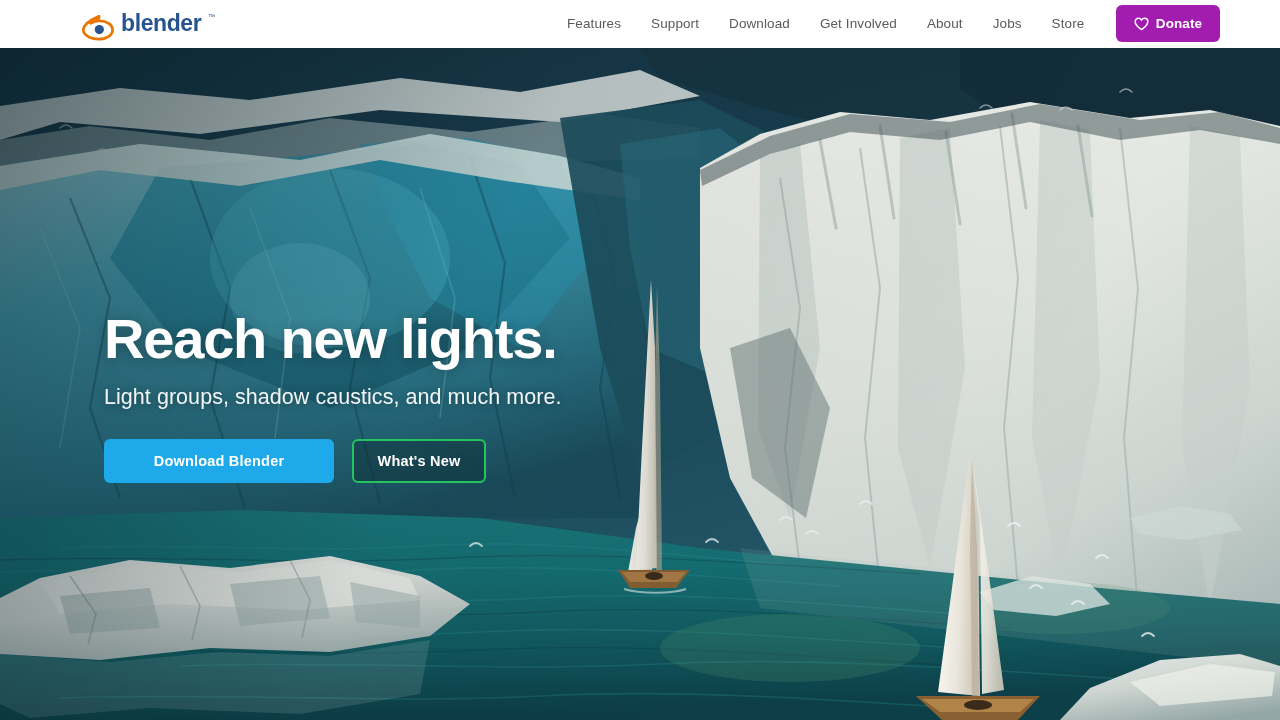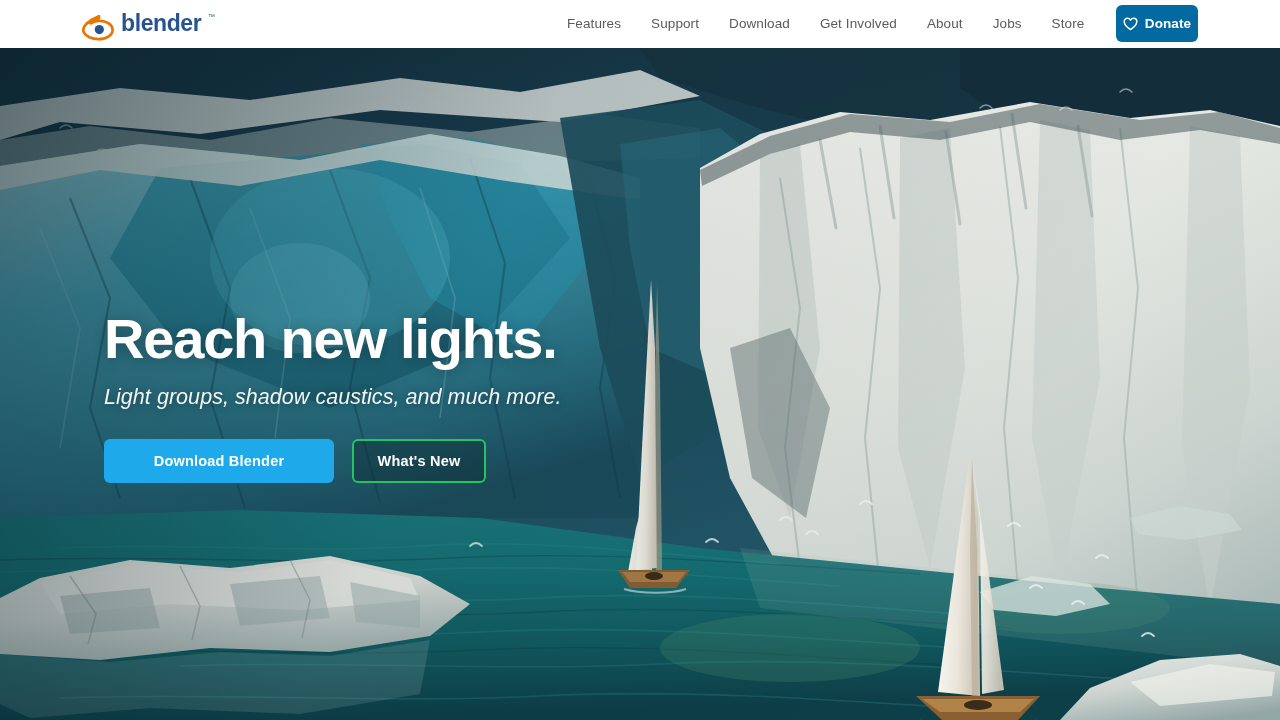--- a/index.html
+++ b/index.html
@@ -68,23 +68,23 @@
     padding: 16px 15px;
     line-height: 48px;
     white-space: nowrap;
     letter-spacing: 0.1px;
   }
 
   .donate-btn {
     position: absolute;
     left: 1116px;
     top: 5px;
-    width: 82px;
+    width: 104px;
     height: 37px;
-    background: #0369a1;
+    background: #a21caf;
     border: none;
     border-radius: 6px;
     color: #ffffff;
     font-size: 13.5px;
     font-weight: bold;
     font-family: "Liberation Sans", sans-serif;
     display: flex;
     align-items: center;
     justify-content: center;
     gap: 7px;
@@ -127,21 +127,21 @@
   }
   .hero-sub {
     margin-top: 15px;
     font-size: 21.5px;
     color: #f2f6f7;
     line-height: 1.48;
     font-weight: normal;
     letter-spacing: 0.05px;
     text-shadow: 0 1px 9px rgba(0,0,0,.35);
   }
-  .hero-sub span { display: block; font-style: italic; }
+  .hero-sub span { display: block; }
 
   .hero-actions {
     margin-top: 25px;
     display: flex;
     align-items: center;
     gap: 18px;
   }
   .btn {
     height: 44px;
     border-radius: 6px;

